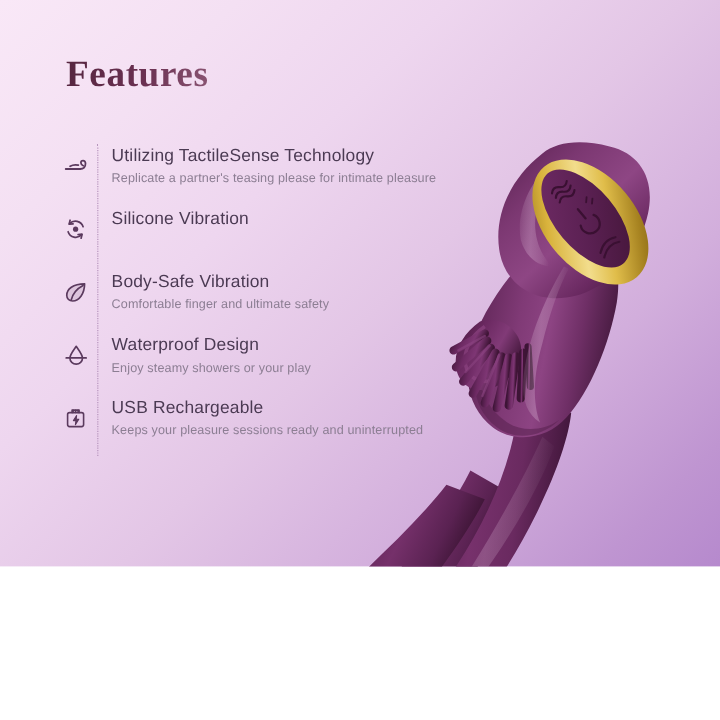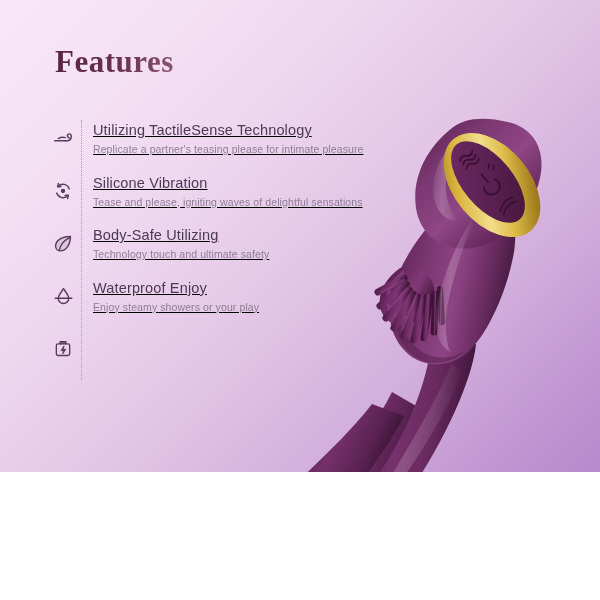--- a/index.html
+++ b/index.html
@@ -66,21 +66,20 @@
     align-items: flex-start;
     justify-content: center;
     padding-top: 6px;
   }
   .icon-cell svg {
     display: block;
   }
   .text-cell {
     padding-left: 15px;
     flex: 1 1 auto;
-    text-decoration: underline;
   }
   .feature-title {
     font-size: 14.5px;
     color: #4b3a53;
     line-height: 17px;
     letter-spacing: 0.15px;
     white-space: nowrap;
   }
   .feature-sub {
     margin-top: 4px;
@@ -339,59 +338,60 @@
         <svg width="20" height="20" viewBox="0 0 24 24" fill="none" stroke="#5b3a5e" stroke-width="1.7" stroke-linecap="round" stroke-linejoin="round">
           <path d="M19.5 9.5 A 8 8 0 0 0 6 6.5"></path>
           <path d="M4.5 14.5 A 8 8 0 0 0 18 17.5"></path>
           <path d="M6.5 3 L 5.5 7 L 9.5 6.6"></path>
           <path d="M17.5 21 L 18.5 17 L 14.5 17.4"></path>
           <circle cx="12" cy="12" r="2.6" fill="#5b3a5e" stroke="none"></circle>
         </svg>
       </div>
       <div class="text-cell">
         <div class="feature-title">Silicone Vibration</div>
-        <div class="feature-sub">Tease and please, igniting waves of delightful sensations</div>
       </div>
     </div>
 
     <div class="feature-row">
       <div class="icon-cell">
         <svg width="21" height="21" viewBox="0 0 24 24" fill="none" stroke="#5b3a5e" stroke-width="1.6" stroke-linecap="round" stroke-linejoin="round">
           <path d="M20 4 C 9 4, 3 9, 3 15 c0 3.2 2.4 5.4 5.6 5.4 C 15 20.4, 20 13, 20 4 Z" fill="#5b3a5e" fill-opacity="0.13"></path>
           <path d="M18.5 5.6 C 12 9, 8.4 14, 7.2 19.6"></path>
         </svg>
       </div>
       <div class="text-cell">
-        <div class="feature-title">Body-Safe Utilizing</div>
-        <div class="feature-sub">Technology touch and ultimate safety</div>
+        <div class="feature-title">Body-Safe Vibration</div>
+        <div class="feature-sub">Comfortable finger and ultimate safety</div>
       </div>
     </div>
 
     <div class="feature-row">
       <div class="icon-cell">
         <svg width="21" height="21" viewBox="0 0 24 24" fill="none" stroke="#5b3a5e" stroke-width="1.6" stroke-linecap="round" stroke-linejoin="round">
           <path d="M12 3 C 8.5 8, 6 11.2, 6 14 a 6 6 0 0 0 12 0 C 18 11.2, 15.5 8, 12 3 Z"></path>
           <line x1="2.5" y1="14" x2="21.5" y2="14"></line>
         </svg>
       </div>
       <div class="text-cell">
-        <div class="feature-title">Waterproof Enjoy</div>
+        <div class="feature-title">Waterproof Design</div>
         <div class="feature-sub">Enjoy steamy showers or your play</div>
       </div>
     </div>
 
     <div class="feature-row">
       <div class="icon-cell">
         <svg width="20" height="20" viewBox="0 0 24 24" fill="none" stroke="#5b3a5e" stroke-width="1.6" stroke-linecap="round" stroke-linejoin="round">
           <rect x="4" y="7" width="16" height="14" rx="2"></rect>
           <path d="M8.5 7 V 4.5 h 7 V 7"></path>
           <line x1="9.5" y1="4.8" x2="9.5" y2="6.8"></line>
           <line x1="12" y1="4.8" x2="12" y2="6.8"></line>
           <line x1="14.5" y1="4.8" x2="14.5" y2="6.8"></line>
           <path d="M13 10 l -3.2 5 h 2.6 l -0.6 4 l 3.4 -5.4 h -2.6 Z" fill="#5b3a5e" stroke-width="1.1"></path>
         </svg>
       </div>
       <div class="text-cell">
+        <div class="feature-title">USB Rechargeable</div>
+        <div class="feature-sub">Keeps your pleasure sessions ready and uninterrupted</div>
       </div>
     </div>
 
   </div>
 </div>
 
 </body></html>

